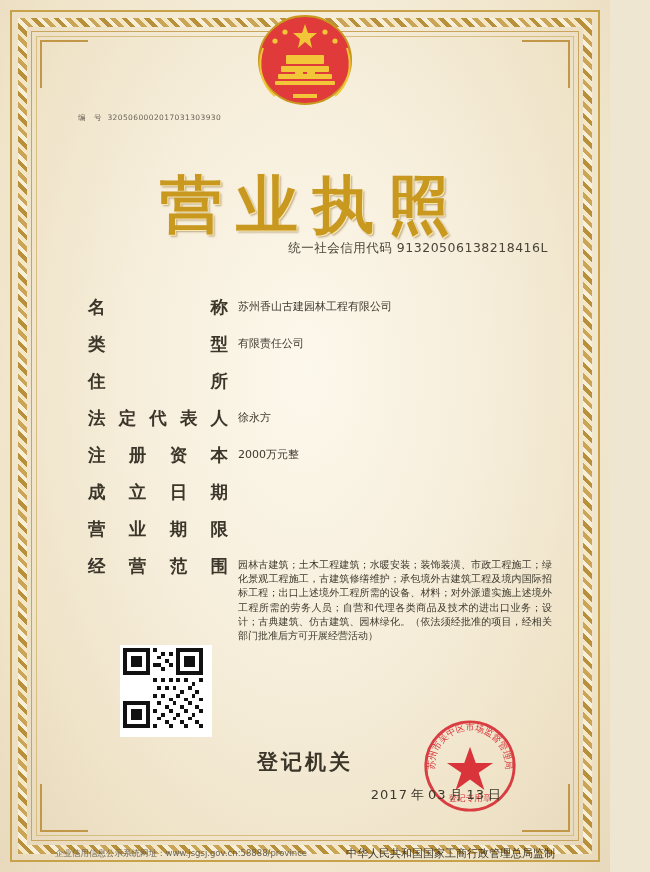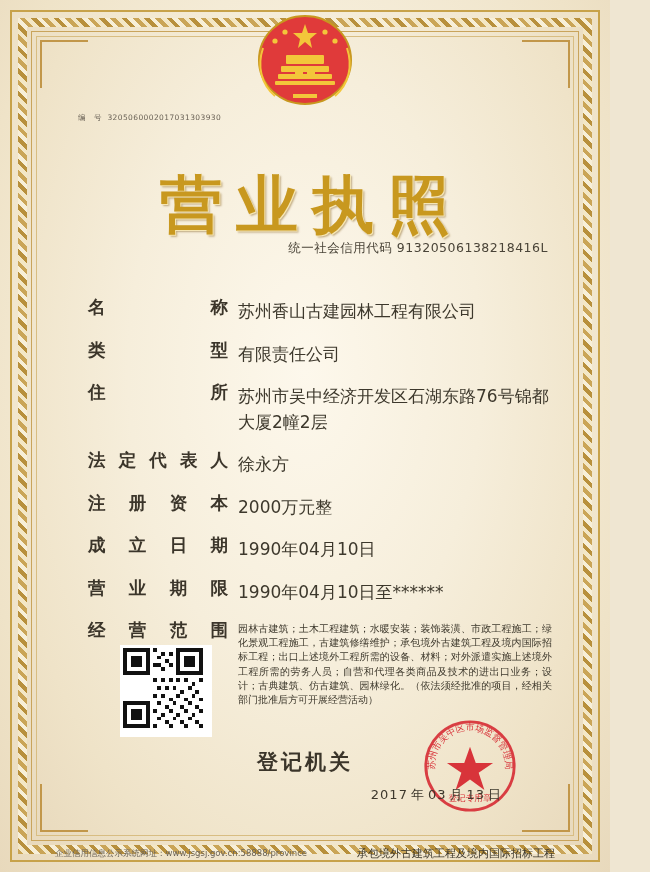--- a/index.html
+++ b/index.html
@@ -79,21 +79,21 @@
   }
   .row{display:flex;align-items:flex-start;margin-bottom:13px;}
   .row .label{
     width:150px;flex:0 0 150px;
     font-size:17.5px;font-weight:bold;color:#3b352a;
     display:flex;justify-content:space-between;
     padding-right:10px;box-sizing:border-box;
   }
   .row .label span{display:inline-block;}
   .row .value{
-    font-size:17px;color:#3d382c;line-height:1.5;
+    font-size:11px;color:#3d382c;line-height:1.5;
     padding-top:4px;
   }
   .row.scope .value{font-size:10px;line-height:1.42;max-width:385px;text-align:justify;}
   .row.scope{margin-top:2px;}
   
   .qr{
     position:absolute;left:120px;top:645px;
     width:86px;height:86px;
     background:#fff;
     padding:3px;
@@ -203,21 +203,20 @@
         <span>型</span>
       </div>
       <div class="value">有限责任公司</div>
     </div>
 
     <div class="row">
       <div class="label">
         <span>住</span>
         <span>所</span>
       </div>
-      <div class="value">苏州市吴中经济开发区石湖东路76号锦都大厦2幢2层</div>
     </div>
 
     <div class="row">
       <div class="label">
         <span>法</span>
         <span>定</span>
         <span>代</span>
         <span>表</span>
         <span>人</span>
       </div>
@@ -234,31 +233,29 @@
       <div class="value">2000万元整</div>
     </div>
 
     <div class="row">
       <div class="label">
         <span>成</span>
         <span>立</span>
         <span>日</span>
         <span>期</span>
       </div>
-      <div class="value">1990年04月10日</div>
     </div>
 
     <div class="row">
       <div class="label">
         <span>营</span>
         <span>业</span>
         <span>期</span>
         <span>限</span>
       </div>
-      <div class="value">1990年04月10日至******</div>
     </div>
 
     <div class="row scope">
       <div class="label">
         <span>经</span>
         <span>营</span>
         <span>范</span>
         <span>围</span>
       </div>
       <div class="value">园林古建筑；土木工程建筑；水暖安装；装饰装潢、市政工程施工；绿化景观工程施工，古建筑修缮维护；承包境外古建筑工程及境内国际招标工程；出口上述境外工程所需的设备、材料；对外派遣实施上述境外工程所需的劳务人员；自营和代理各类商品及技术的进出口业务；设计；古典建筑、仿古建筑、园林绿化。（依法须经批准的项目，经相关部门批准后方可开展经营活动）</div>
@@ -356,15 +353,15 @@
   </div>
 
   <div class="authority">登记机关</div>
 
 
   <div class="issue-date">
     <span>2017</span><b>年</b><span>03</span><b>月</b><span>13</span><b>日</b>
   </div>
 
   <div class="footer-left">企业信用信息公示系统网址：www.jsgsj.gov.cn:58888/province</div>
-  <div class="footer-right">承包境外古建筑工程及境内国际招标工程</div>
+  <div class="footer-right">中华人民共和国国家工商行政管理总局监制</div>
 
 </div>
 
 </body></html>

